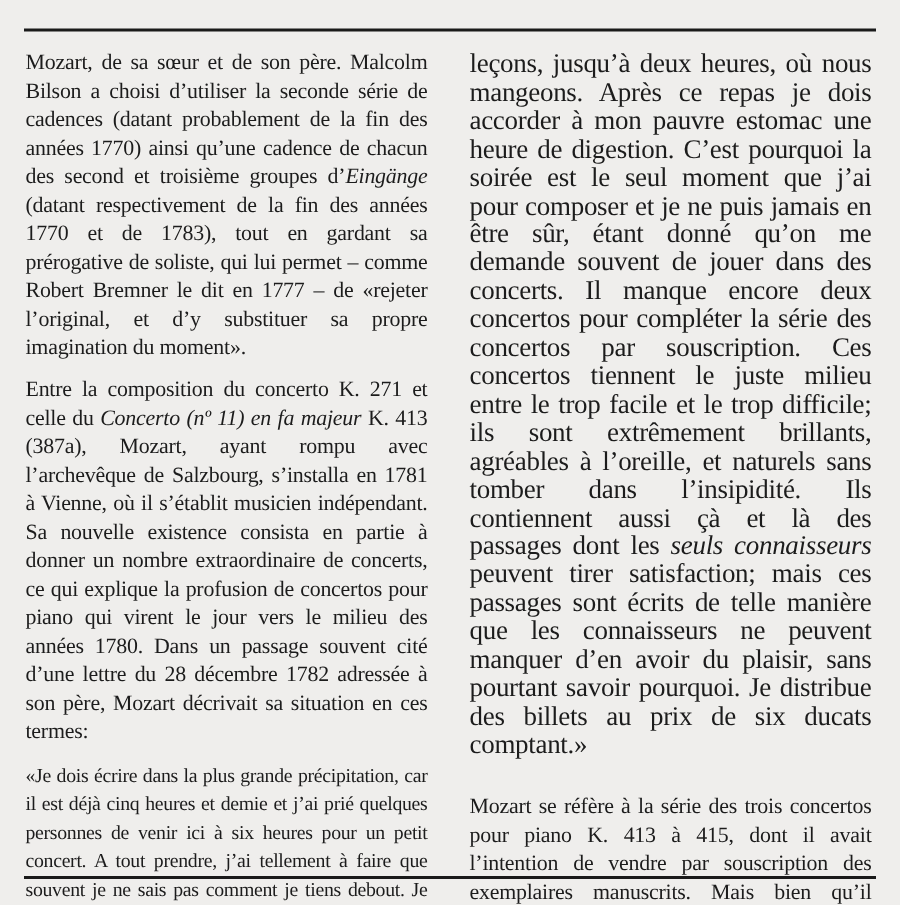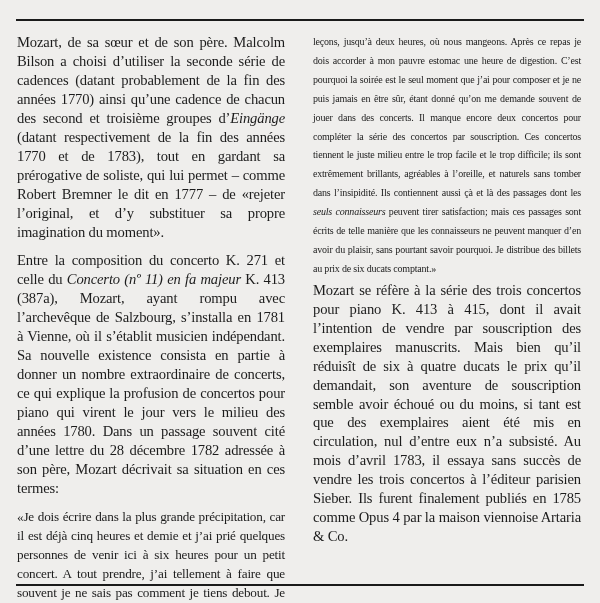--- a/index.html
+++ b/index.html
@@ -16,21 +16,21 @@
   .col {
     position:absolute; top:33px; width:268px;
     font-size:14.6px; line-height:18.95px;
     text-align:justify; hyphens:manual;
     letter-spacing:-0.15px;
   }
   .col.left { left:17px; }
   .col.right { left:313px; }
   p { margin:0 0 10px 0; }
   p.quote { font-size:13.2px; line-height:18.9px; margin-bottom:0; letter-spacing:-0.2px; }
-  p.quote-cont { font-size:10px; line-height:18.9px; margin-bottom:2px; letter-spacing:-0.2px; }
+  p.quote-cont { font-size:18px; line-height:18.9px; margin-bottom:23px; letter-spacing:-0.2px; }
   i { }
 </style>
 </head>
 <body>
 
 <div class="rule top"></div>
 
 <div class="col left">
   <p><span>Mozart, de sa sœur et de son père. Malcolm Bilson a choisi d’utiliser la seconde série de cadences (datant probablement de la fin des années 1770) ainsi qu’une cadence de chacun des second et troisième groupes d’</span><i>Eingänge</i><span> (datant respectivement de la fin des années 1770 et de 1783), tout en gardant sa prérogative de soliste, qui lui permet – comme Robert Bremner le dit en 1777 – de «rejeter l’original, et d’y substituer sa propre imagination du moment».</span></p>
   <p><span>Entre la composition du concerto K. 271 et celle du </span><i>Concerto (nº 11) en fa majeur</i><span> K. 413 (387a), Mozart, ayant rompu avec l’archevêque de Salzbourg, s’installa en 1781 à Vienne, où il s’établit musicien indépendant. Sa nouvelle existence consista en partie à donner un nombre extraordinaire de concerts, ce qui explique la profusion de concertos pour piano qui virent le jour vers le milieu des années 1780. Dans un passage souvent cité d’une lettre du 28 décembre 1782 adressée à son père, Mozart décrivait sa situation en ces termes:</span></p>

